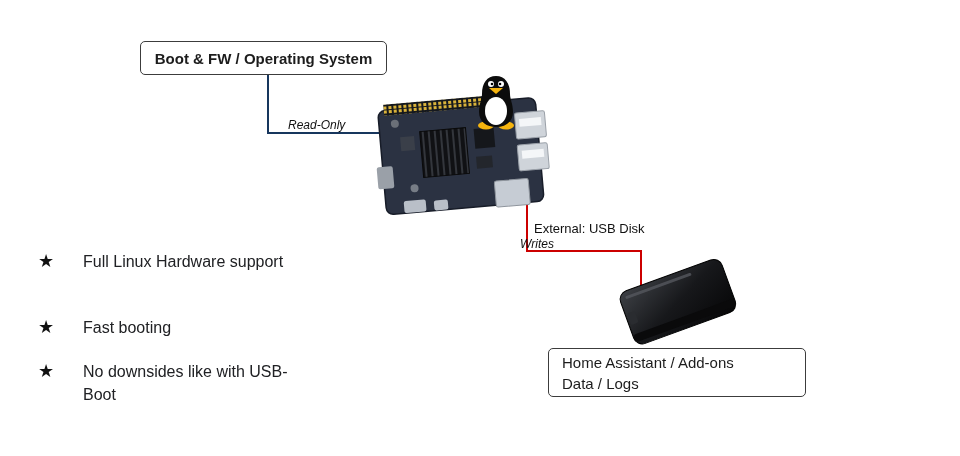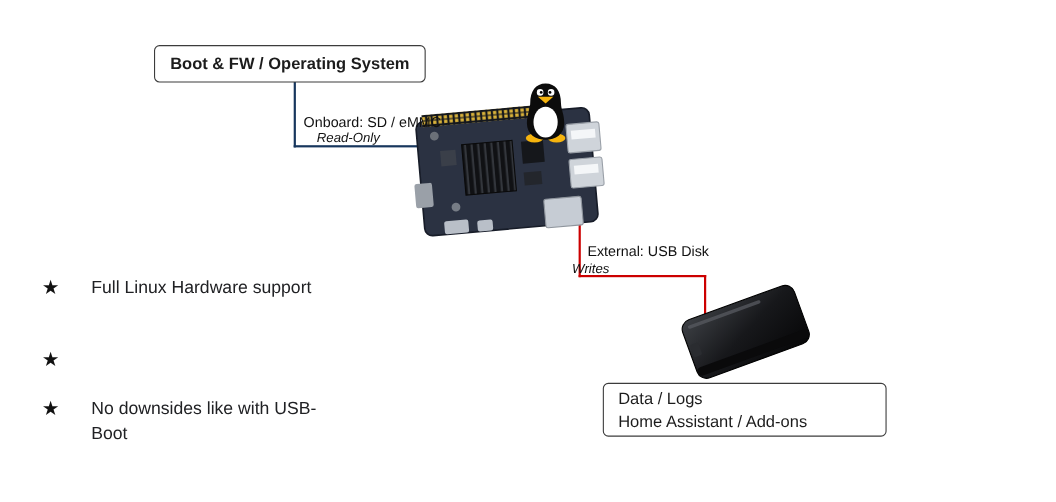--- a/index.html
+++ b/index.html
@@ -73,21 +73,20 @@
 <body>
 
 <div class="canvas">
 
   <div class="label-box boot-box">
     <span>Boot &amp; FW / Operating System</span>
   </div>
 
   <div class="line onboard-v" style="background: rgb(23, 54, 93);"></div>
   <div class="line onboard-h" style="background: rgb(23, 54, 93);"></div>
-  <div class="conn-label onboard-label">Onboard: SD / eMMC</div>
   <div class="conn-sublabel onboard-sub">Read-Only</div>
 
   <div class="svg-wrap board-img">
     <svg width="180" height="155" viewBox="0 0 180 155" aria-hidden="true">
       <defs>
         <pattern id="pins" width="5" height="9" patternUnits="userSpaceOnUse">
           <rect width="5" height="9" fill="#15181d"></rect>
           <rect x="1" y="1" width="3" height="3" fill="#d9b23a"></rect>
           <rect x="1" y="5" width="3" height="3" fill="#d9b23a"></rect>
         </pattern>
@@ -150,29 +149,30 @@
       <g transform="rotate(-20 67 50)">
         <rect x="14" y="22" width="108" height="56" rx="9" fill="url(#dgrad)" stroke="#000000"></rect>
         <rect x="14" y="66" width="108" height="8" rx="4" fill="#0a0a0b"></rect>
         <rect x="20" y="27" width="70" height="3" rx="1.5" fill="#55585e" opacity="0.8"></rect>
         <rect x="16" y="44" width="8" height="12" rx="2" fill="#2a2c30"></rect>
       </g>
     </svg>
   </div>
 
   <div class="label-box data-box">
+    <span>Home Assistant / Add-ons</span>
     <span>Data / Logs</span>
-    <span>Home Assistant / Add-ons</span>
   </div>
 
   <div class="bullet-item b0">
     <span class="bullet-star">★</span>
     <span class="bullet-text">Full Linux Hardware support</span>
   </div>
   <div class="bullet-item b1">
     <span class="bullet-star">★</span>
+    <span class="bullet-text">Fast booting</span>
   </div>
   <div class="bullet-item b2">
     <span class="bullet-star">★</span>
     <span class="bullet-text">No downsides like with USB-Boot</span>
   </div>
 
 </div>
 
 </body></html>

